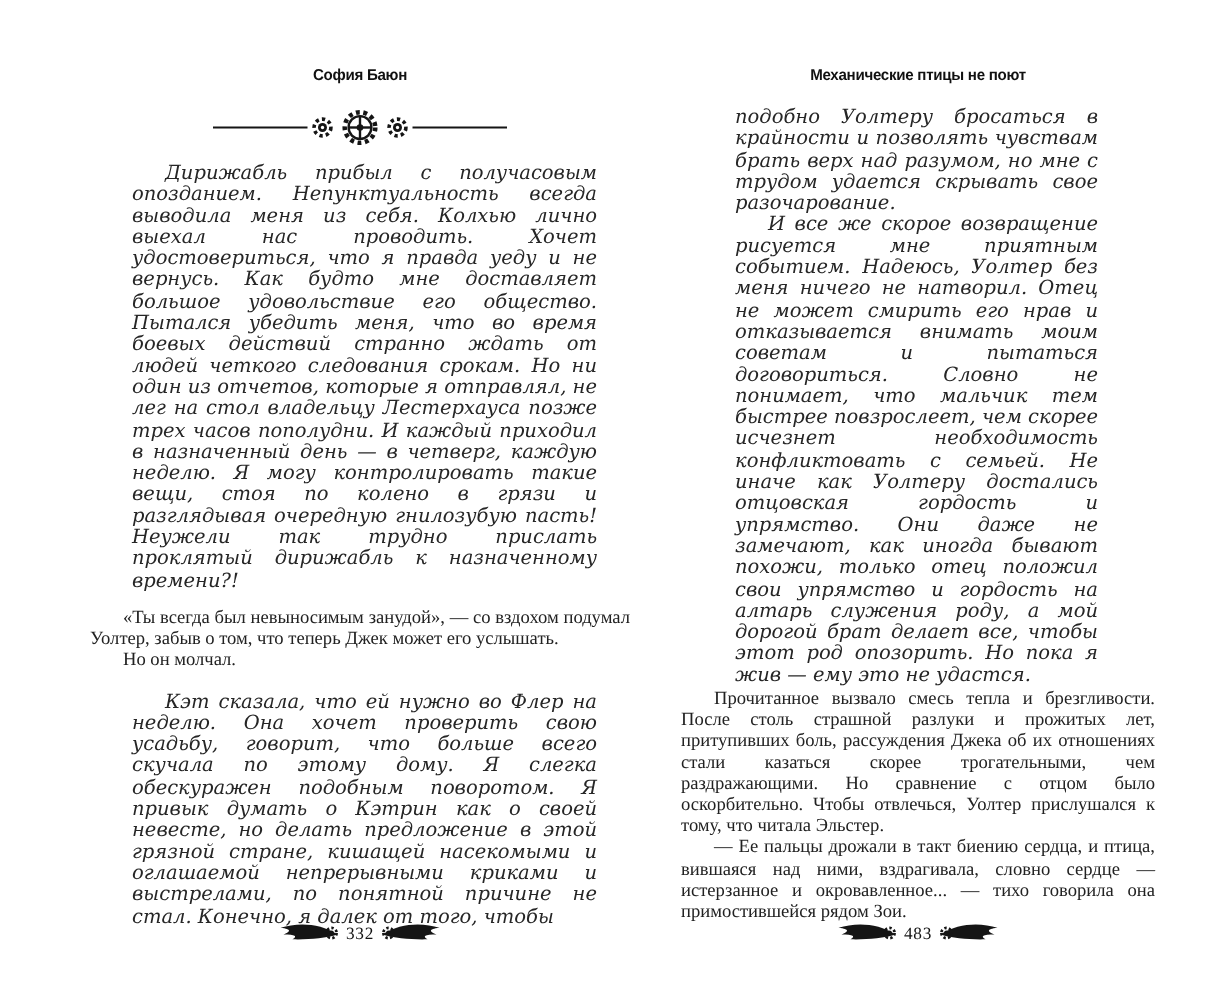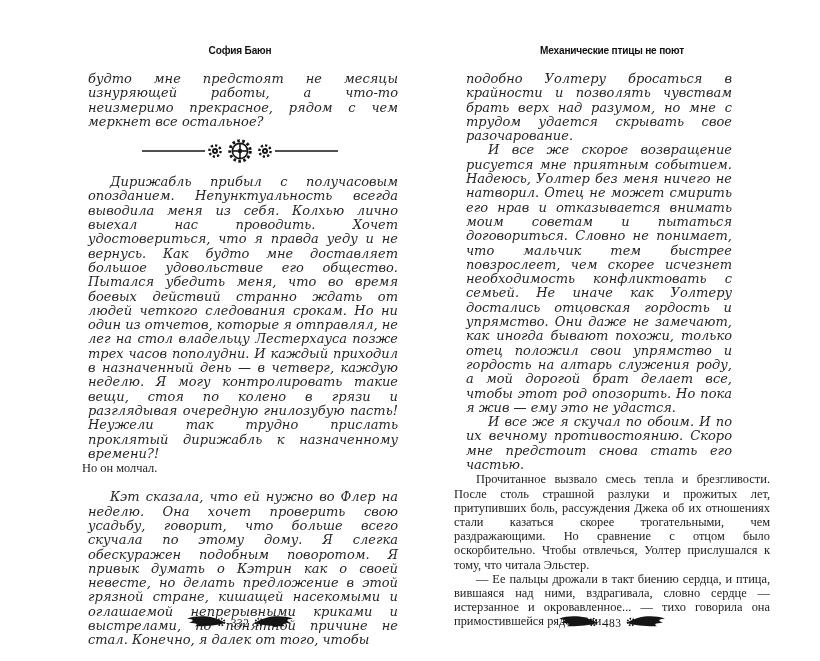--- a/index.html
+++ b/index.html
@@ -38,21 +38,21 @@
   }
   .journal{
     font-family:"DejaVu Serif", serif;
     font-style:italic;
     font-size:13px;
     line-height:14.3px;
     text-align:justify;
     color:#262626;
   }
   .page-left .journal{margin-left:28px;margin-right:22px;}
-  .page-right .journal{margin-left:12px;margin-right:38px;}
+  .page-right .journal{margin-left:36px;margin-right:38px;}
   .indent{text-indent:22px;}
   .gap-sm{margin-top:9px;}
   .gap-md{margin-top:15px;}
   .divider{
     display:flex;
     justify-content:center;
     align-items:center;
     margin:9px 0 11px 0;
   }
   .page-footer{
@@ -71,21 +71,20 @@
     letter-spacing:0.5px;
   }
   svg{display:block;}
 </style>
 </head>
 <body>
 
 <div class="page page-left">
   <div class="running-head">София Баюн</div>
 
-  <p class="journal">будто мне предстоят не месяцы изнуряющей работы, а что-то неизмеримо прекрасное, рядом с чем меркнет все остальное?</p>
 
   <div class="divider">
     <svg width="196" height="26" viewBox="0 0 196 26">
       <g stroke="#151515" fill="#151515">
         <line x1="0" y1="13" x2="63" y2="13" stroke-width="1.3"></line>
         <line x1="133" y1="13" x2="196" y2="13" stroke-width="1.3"></line>
 
         <circle cx="73" cy="13" r="5.6" fill="none" stroke-width="2.4" stroke-dasharray="2.2 2.1"></circle>
         <circle cx="73" cy="13" r="3" fill="#151515" stroke="none"></circle>
         <circle cx="73" cy="13" r="1.1" fill="#ffffff" stroke="none"></circle>
@@ -97,20 +96,21 @@
         <circle cx="98" cy="13" r="2.2" fill="#151515" stroke="none"></circle>
 
         <circle cx="123" cy="13" r="5.6" fill="none" stroke-width="2.4" stroke-dasharray="2.2 2.1"></circle>
         <circle cx="123" cy="13" r="3" fill="#151515" stroke="none"></circle>
         <circle cx="123" cy="13" r="1.1" fill="#ffffff" stroke="none"></circle>
       </g>
     </svg>
   </div>
 
   <p class="journal indent">Дирижабль прибыл с получасовым опозданием. Непунктуальность всегда выводила меня из себя. Колхью лично выехал нас проводить. Хочет удостовериться, что я правда уеду и не вернусь. Как будто мне доставляет большое удовольствие его общество. Пытался убедить меня, что во время боевых действий странно ждать от людей четкого следования срокам. Но ни один из отчетов, которые я отправлял, не лег на стол владельцу Лестерхауса позже трех часов пополудни. И каждый приходил в назначенный день — в четверг, каждую неделю. Я могу контролировать такие вещи, стоя по колено в грязи и разглядывая очередную гнилозубую пасть! Неужели так трудно прислать проклятый дирижабль к назначенному времени?!</p>
+  <p class="narrative indent gap-sm">«Ты всегда был невыносимым занудой», — со вздохом подумал Уолтер, забыв о том, что теперь Джек может его услышать.</p>
   <p class="narrative indent">Но он молчал.</p>
   <p class="journal indent gap-md">Кэт сказала, что ей нужно во Флер на неделю. Она хочет проверить свою усадьбу, говорит, что больше всего скучала по этому дому. Я слегка обескуражен подобным поворотом. Я привык думать о Кэтрин как о своей невесте, но делать предложение в этой грязной стране, кишащей насекомыми и оглашаемой непрерывными криками и выстрелами, по понятной причине не стал. Конечно, я далек от того, чтобы</p>
 
   <div class="page-footer">
     <svg width="40" height="15" viewBox="0 0 40 15">
       <path fill="#151515" d="M39,9 C27,1 12,1 1,4.5 C9,5.5 7.5,7 3,9 C11,9 12.5,10 9,12.2 C19,12.5 31,11.5 39,9 Z"></path>
       <circle cx="35" cy="8" r="3.4" fill="none" stroke="#151515" stroke-width="1.8" stroke-dasharray="1.6 1.5"></circle>
       <circle cx="35" cy="8" r="1.6" fill="#151515"></circle>
     </svg>
     <span class="page-number">332</span>
@@ -120,21 +120,20 @@
       <circle cx="35" cy="8" r="1.6" fill="#151515"></circle>
     </svg>
   </div>
 </div>
 
 <div class="page page-right">
   <div class="running-head">Механические птицы не поют</div>
 
   <p class="journal">подобно Уолтеру бросаться в крайности и позволять чувствам брать верх над разумом, но мне с трудом удается скрывать свое разочарование.</p>
   <p class="journal indent">И все же скорое возвращение рисуется мне приятным событием. Надеюсь, Уолтер без меня ничего не натворил. Отец не может смирить его нрав и отказывается внимать моим советам и пытаться договориться. Словно не понимает, что мальчик тем быстрее повзрослеет, чем скорее исчезнет необходимость конфликтовать с семьей. Не иначе как Уолтеру достались отцовская гордость и упрямство. Они даже не замечают, как иногда бывают похожи, только отец положил свои упрямство и гордость на алтарь служения роду, а мой дорогой брат делает все, чтобы этот род опозорить. Но пока я жив — ему это не удастся.</p>
-  <p class="journal indent">И все же я скучал по обоим. И по их вечному противостоянию. Скоро мне предстоит снова стать его частью.</p>
   <p class="narrative indent">Прочитанное вызвало смесь тепла и брезгливости. После столь страшной разлуки и прожитых лет, притупивших боль, рассуждения Джека об их отношениях стали казаться скорее трогательными, чем раздражающими. Но сравнение с отцом было оскорбительно. Чтобы отвлечься, Уолтер прислушался к тому, что читала Эльстер.</p>
   <p class="narrative indent">— Ее пальцы дрожали в такт биению сердца, и птица, вившаяся над ними, вздрагивала, словно сердце — истерзанное и окровавленное... — тихо говорила она примостившейся рядом Зои.</p>
 
   <div class="page-footer">
     <svg width="40" height="15" viewBox="0 0 40 15">
       <path fill="#151515" d="M39,9 C27,1 12,1 1,4.5 C9,5.5 7.5,7 3,9 C11,9 12.5,10 9,12.2 C19,12.5 31,11.5 39,9 Z"></path>
       <circle cx="35" cy="8" r="3.4" fill="none" stroke="#151515" stroke-width="1.8" stroke-dasharray="1.6 1.5"></circle>
       <circle cx="35" cy="8" r="1.6" fill="#151515"></circle>
     </svg>
     <span class="page-number">483</span>

